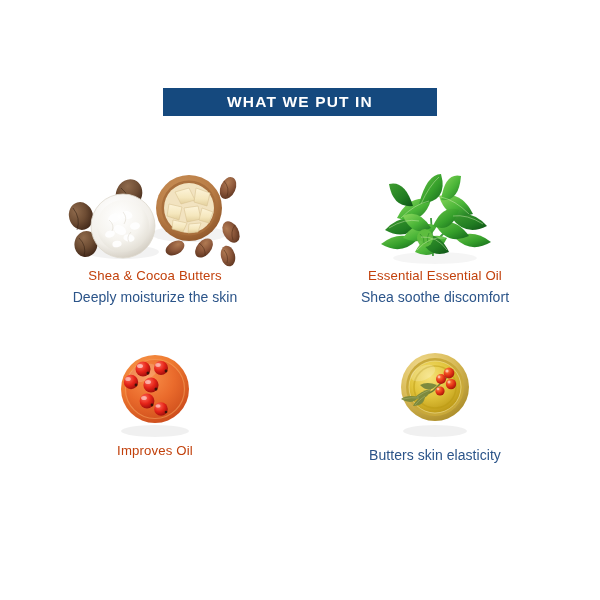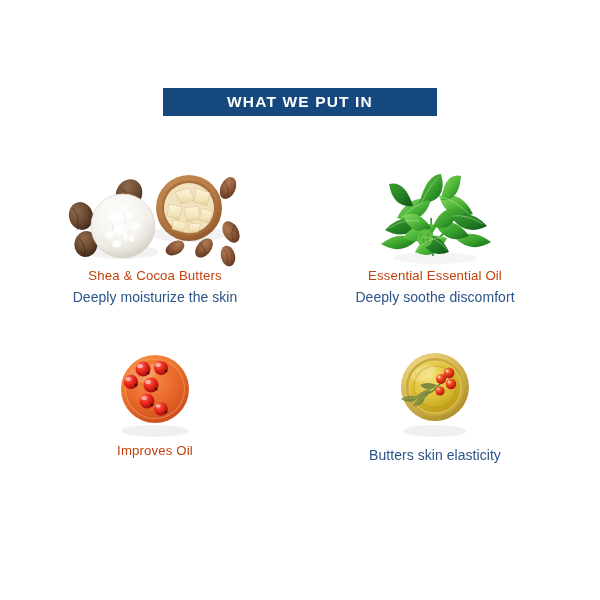--- a/index.html
+++ b/index.html
@@ -285,21 +285,21 @@
                   <path d="M76 44 q8 -18 18 -27"></path>
                   <path d="M72 90 q12 -14 28 -12"></path>
                   <path d="M102 90 q-10 -14 -26 -13"></path>
                 </g>
               </g>
             </svg>
           </div>
         </div>
         <div class="caption">
           <div class="ing-title">Essential Essential Oil</div>
-          <div class="ing-sub">Deeply soothe discomfort</div>
+          <div class="ing-sub">Shea soothe discomfort</div>
         </div>
       </div>
     </div>
 
     <div class="row">
 
       <div class="cell col-0">
         <div class="art">
           <div class="art-inner">
             <svg viewBox="0 0 180 108" width="180" height="108">

